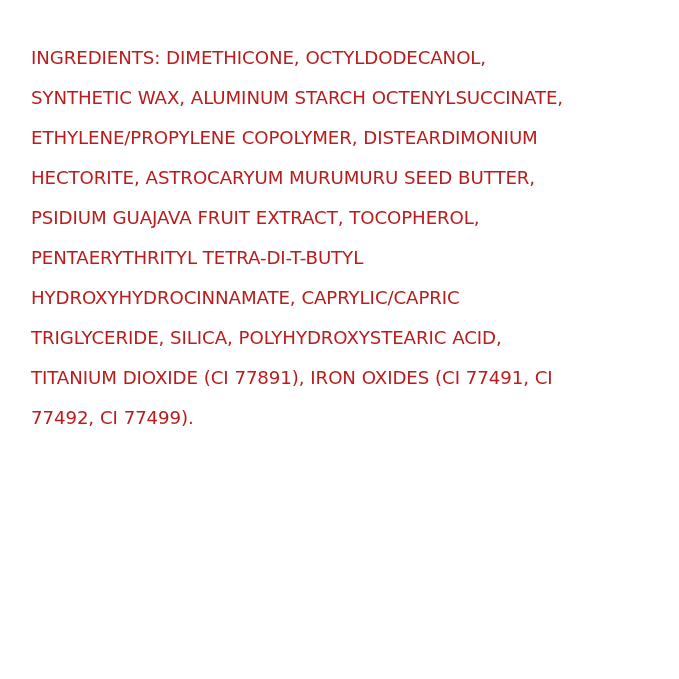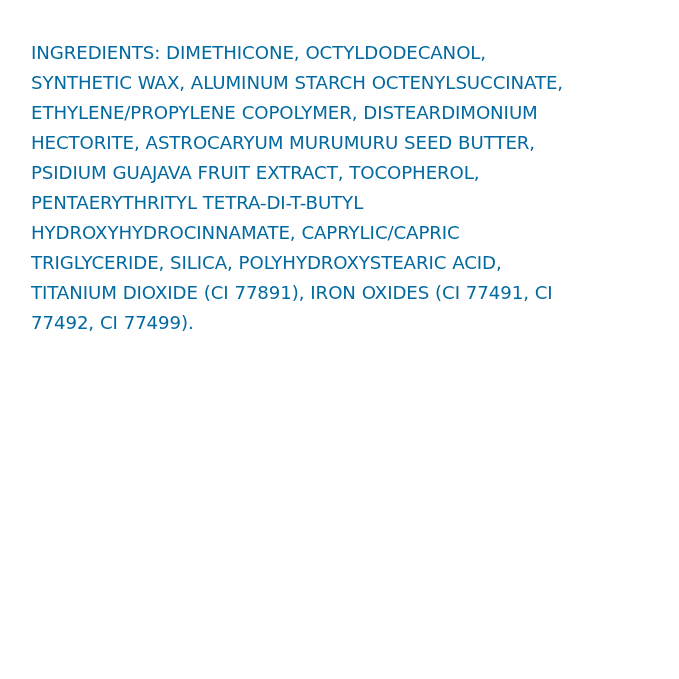--- a/index.html
+++ b/index.html
@@ -21,24 +21,24 @@
     box-sizing: border-box;
   }
   .ingredients-block {
     position: absolute;
     left: 31px;
     top: 38px;
     width: 622px;
   }
   .ingredients-text {
     margin: 0;
-    color: #0369a1;
+    color: #b91c1c;
     font-family: "DejaVu Sans", "Liberation Sans", sans-serif;
     font-size: 18.2px;
-    line-height: 30px;
+    line-height: 40px;
     letter-spacing: -0.1px;
     text-align: left;
     word-spacing: 0.2px;
     white-space: pre-wrap;
   }
 </style>
 </head>
 <body>
 
 <div class="page">

